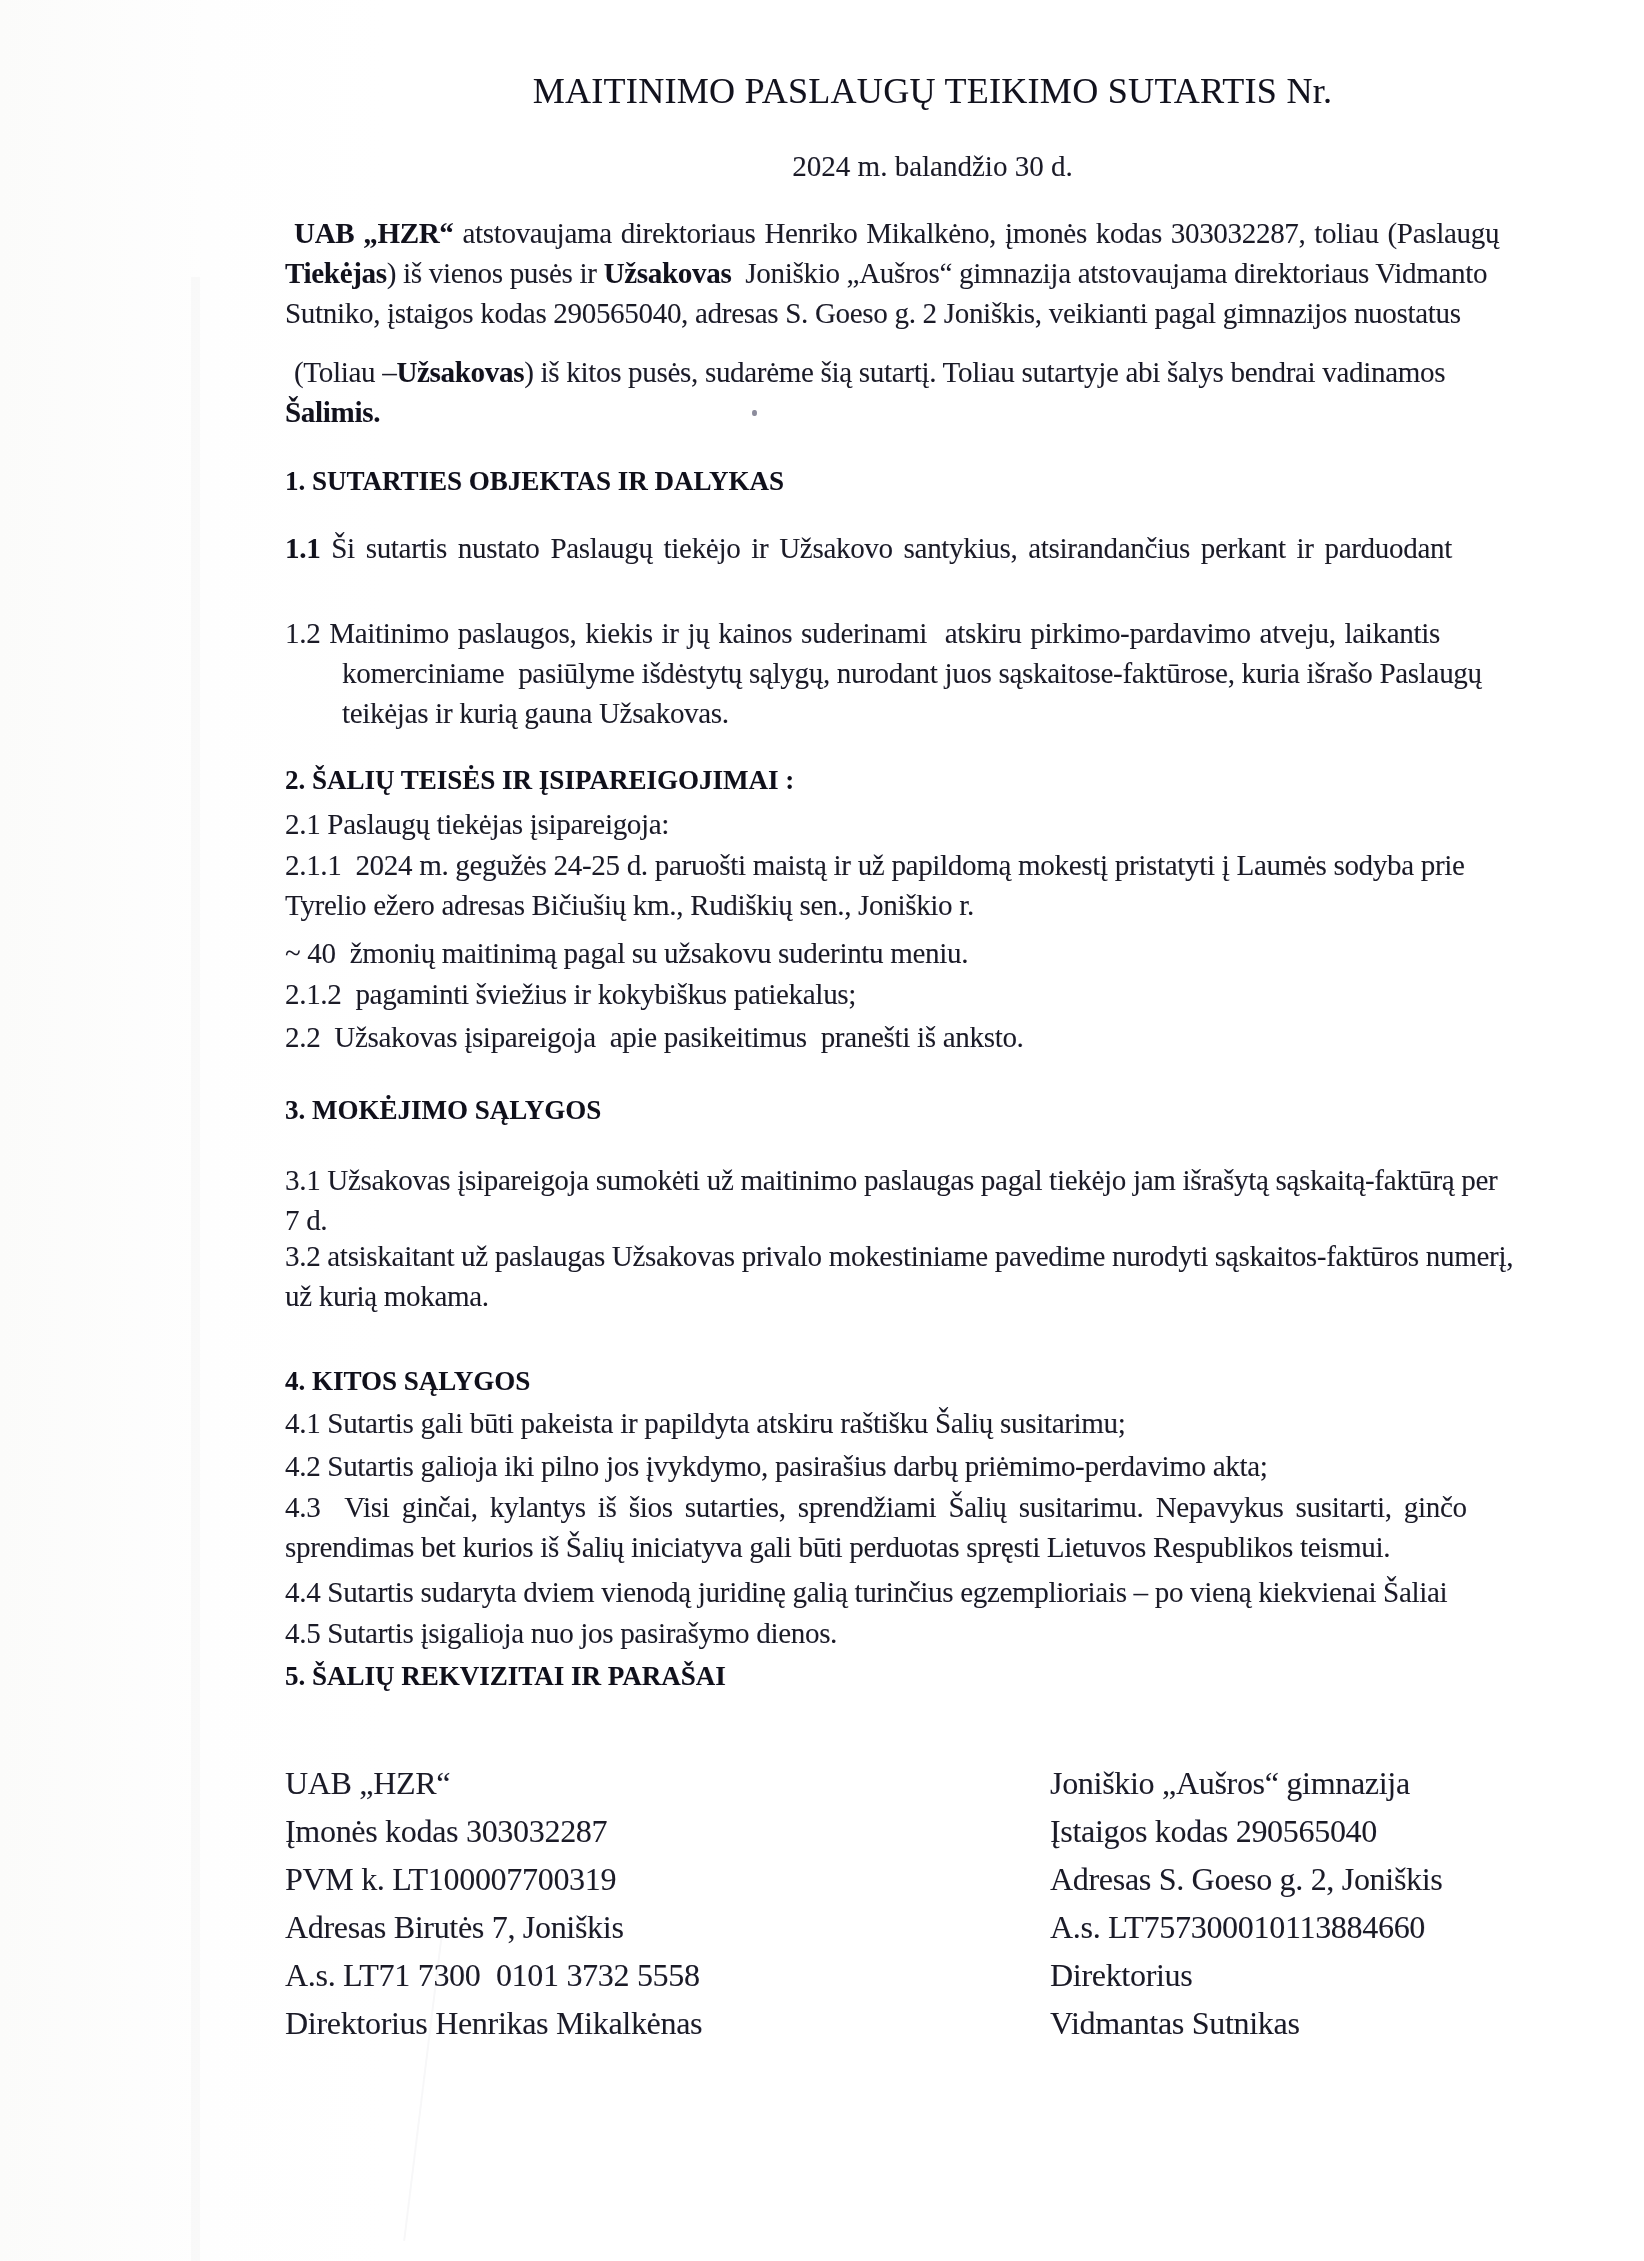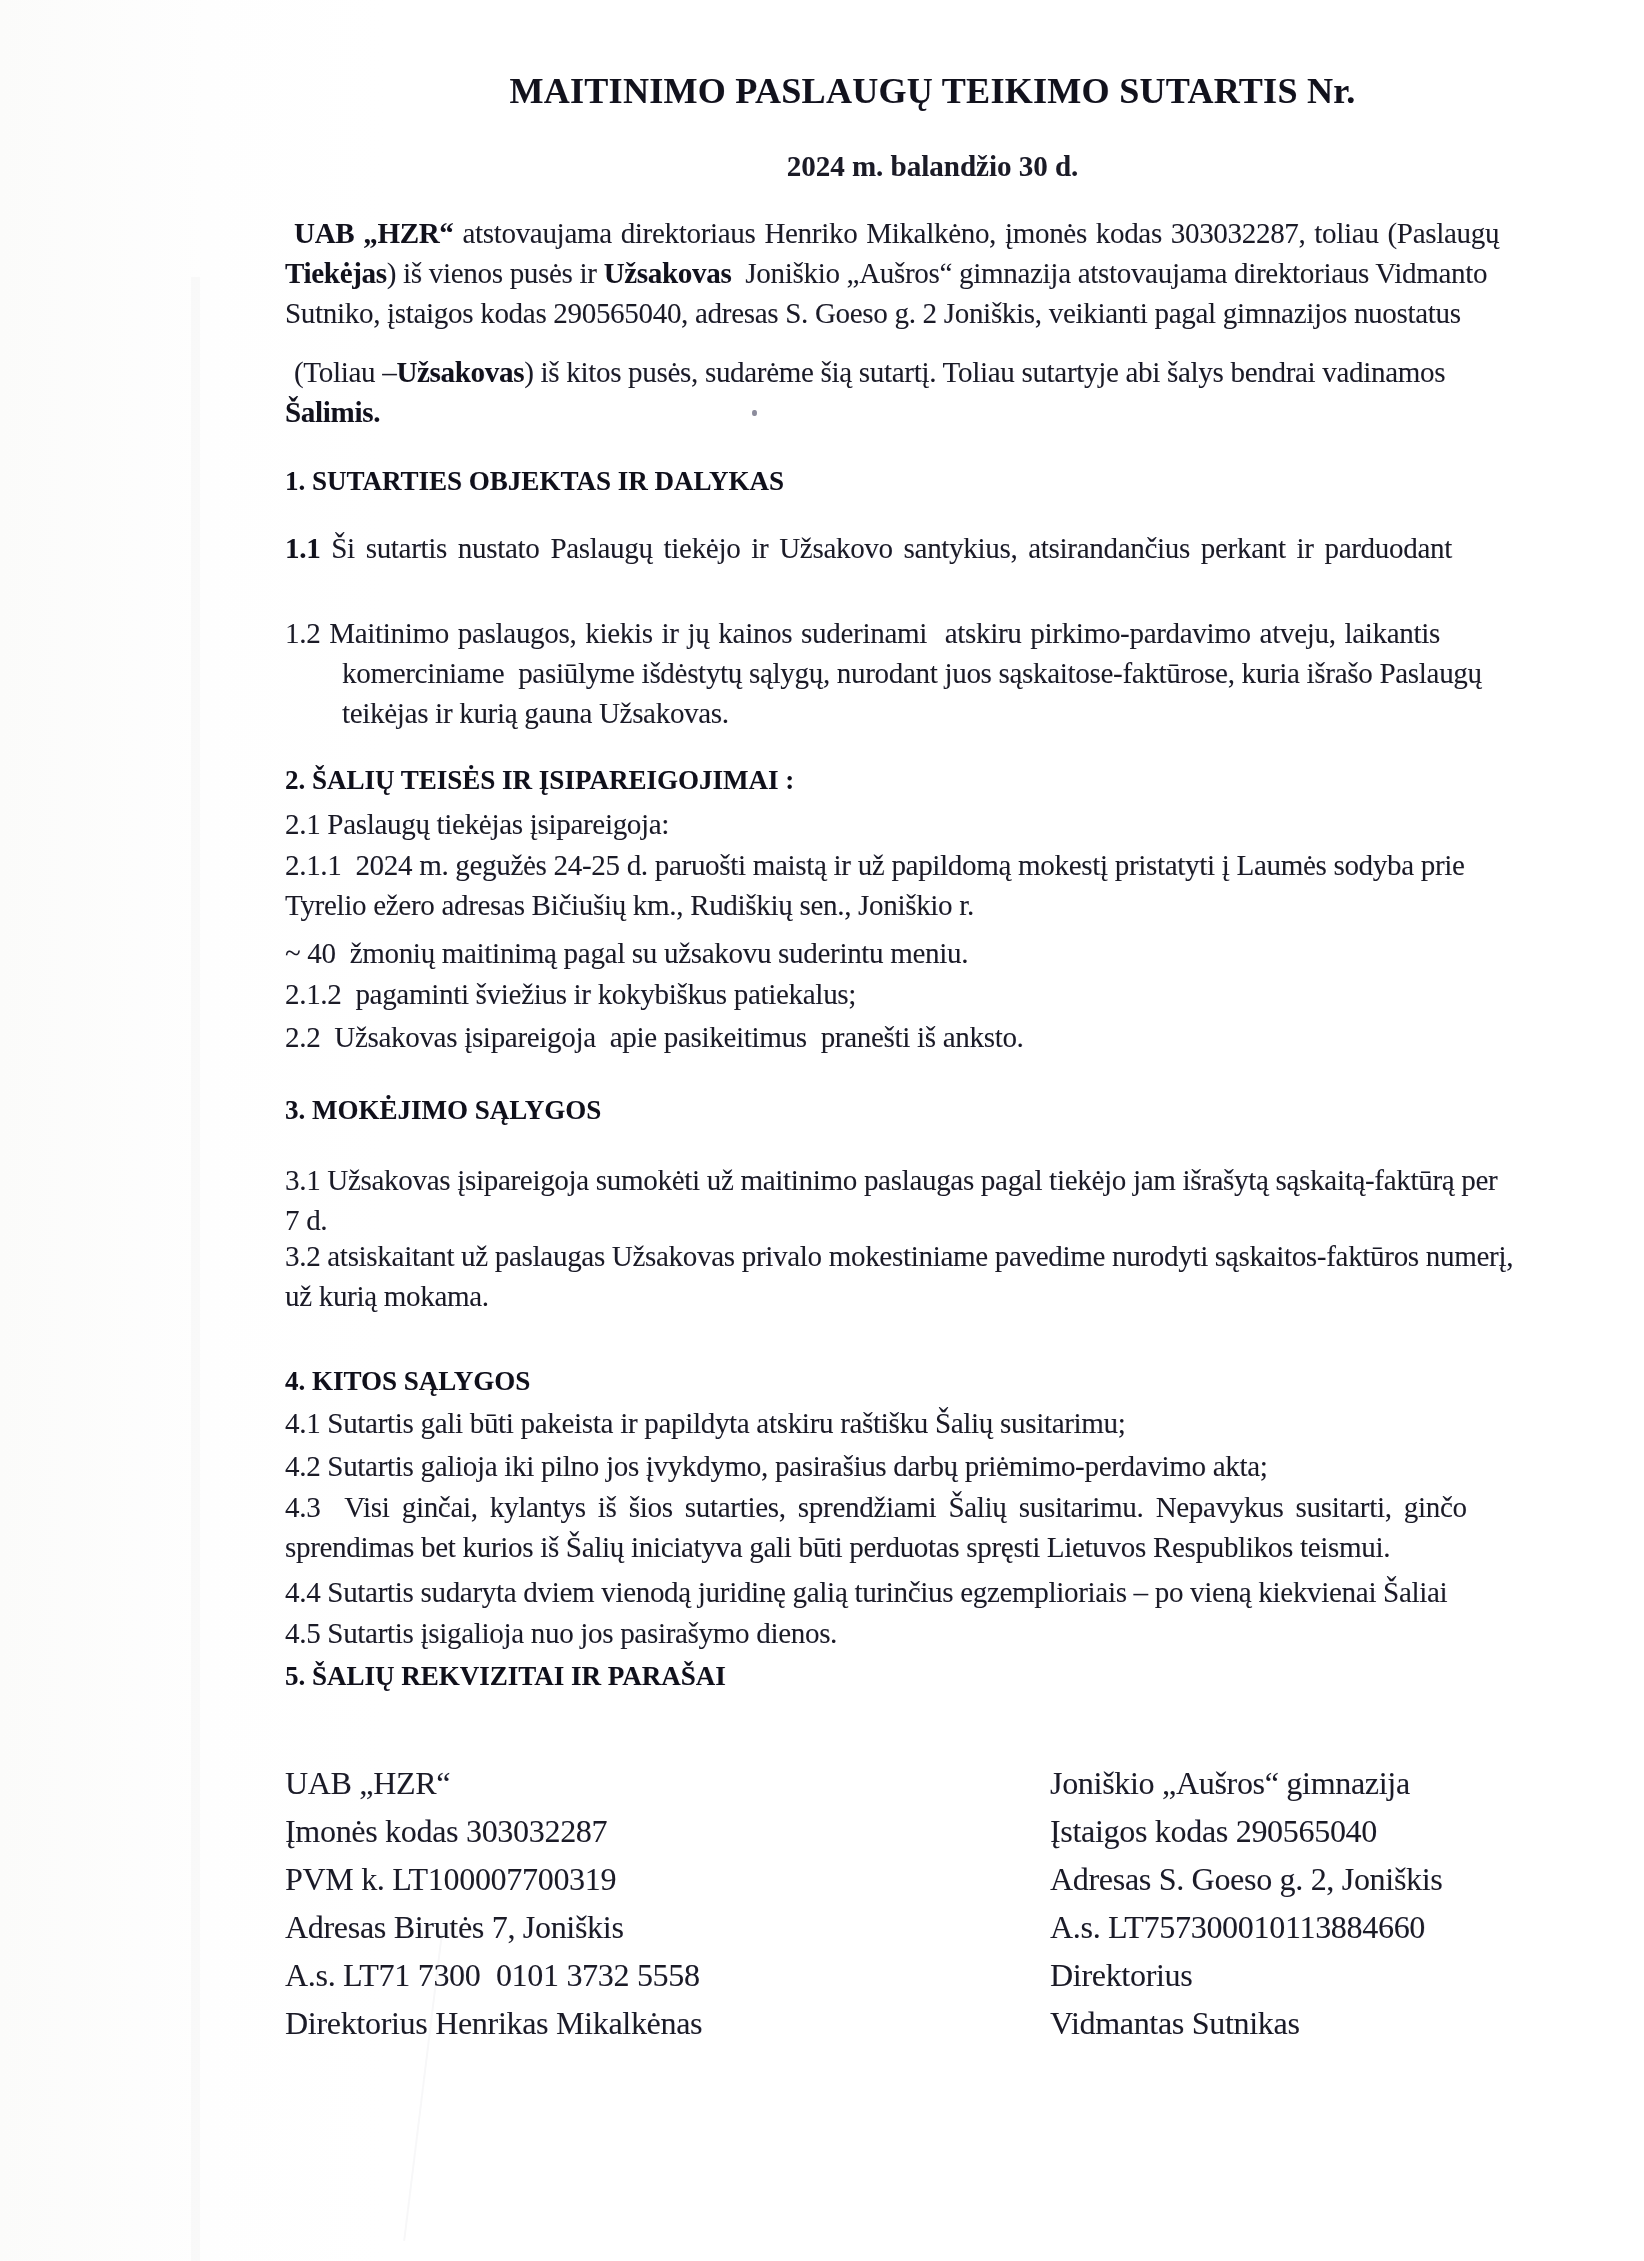--- a/index.html
+++ b/index.html
@@ -36,35 +36,34 @@
     width: 4.5px; height: 6.4px;
     border-radius: 50%;
     background: rgba(45,45,75,0.55);
   }
   .title {
     position: absolute;
     left: 285px; top: 70px;
     width: 1295px;
     text-align: center;
     font-size: 36px;
-    font-weight: 700;
+    font-weight: 400;
     letter-spacing: 0.3px;
     color: #12121c;
     white-space: pre;
     text-shadow: 0.3px 0.3px 0.5px rgba(50,50,110,0.28);
   }
   .dateline {
     position: absolute;
     left: 285px; top: 150px;
     width: 1295px;
     text-align: center;
     font-size: 29px;
     white-space: pre;
     text-shadow: 0.3px 0.3px 0.5px rgba(50,50,110,0.25);
-    font-weight: bold;
   }
   .blk {
     position: absolute;
     left: 285px;
     width: 1295px;
     font-size: 29px;
     letter-spacing: -0.3px;
     text-shadow: 0.3px 0.3px 0.5px rgba(50,50,110,0.25);
   }
   .line {

